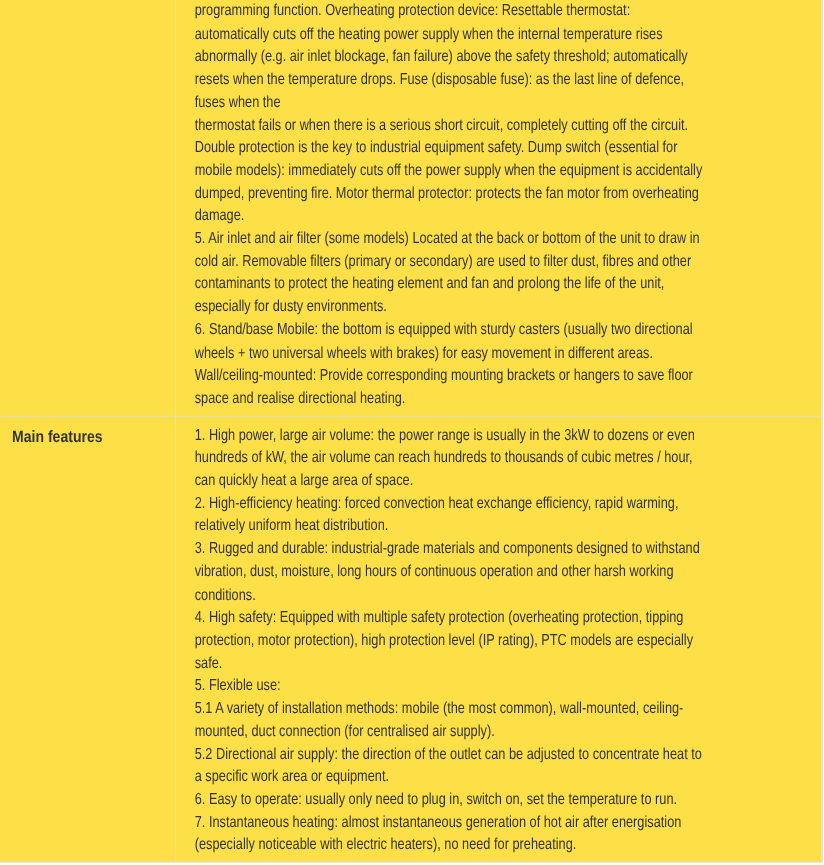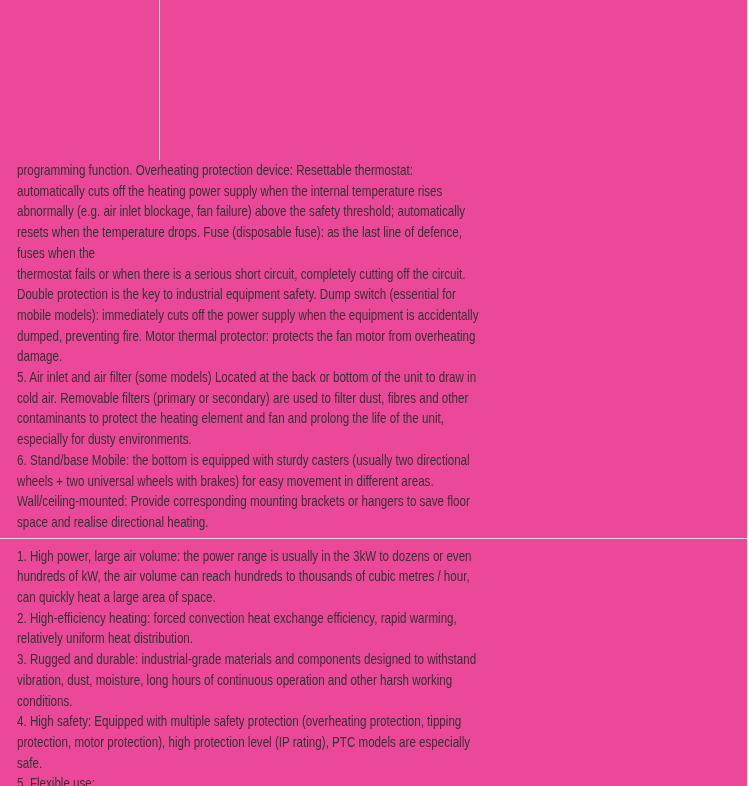--- a/index.html
+++ b/index.html
@@ -15,22 +15,21 @@
   }
   .spec-table {
     width: 748px;
     border-right: 1px solid #dddddd;
     box-sizing: border-box;
   }
   .spec-row {
     display: flex;
     align-items: stretch;
     border-bottom: 1px solid #dddddd;
-    background: #ec4899;
-    flex-direction: column;
+    background: #fde047;
   }
   .label-cell {
     flex: 0 0 160px;
     width: 160px;
     box-sizing: border-box;
     border-right: 1px solid #dddddd;
     padding: 9px 8px 4px 11px;
     overflow: hidden;
   }
   .content-cell {
@@ -88,20 +87,23 @@
 contaminants to protect the heating element and fan and prolong the life of the unit,
 especially for dusty environments.
 6. Stand/base Mobile: the bottom is equipped with sturdy casters (usually two directional
 wheels + two universal wheels with brakes) for easy movement in different areas.
 Wall/ceiling-mounted: Provide corresponding mounting brackets or hangers to save floor
 space and realise directional heating.</div>
     </div>
   </div>
 
   <div class="spec-row">
+    <div class="label-cell">
+      <div class="label-text">Main features</div>
+    </div>
     <div class="content-cell">
       <div class="cell-text">1. High power, large air volume: the power range is usually in the 3kW to dozens or even
 hundreds of kW, the air volume can reach hundreds to thousands of cubic metres / hour,
 can quickly heat a large area of space.
 2. High-efficiency heating: forced convection heat exchange efficiency, rapid warming,
 relatively uniform heat distribution.
 3. Rugged and durable: industrial-grade materials and components designed to withstand
 vibration, dust, moisture, long hours of continuous operation and other harsh working
 conditions.
 4. High safety: Equipped with multiple safety protection (overheating protection, tipping

